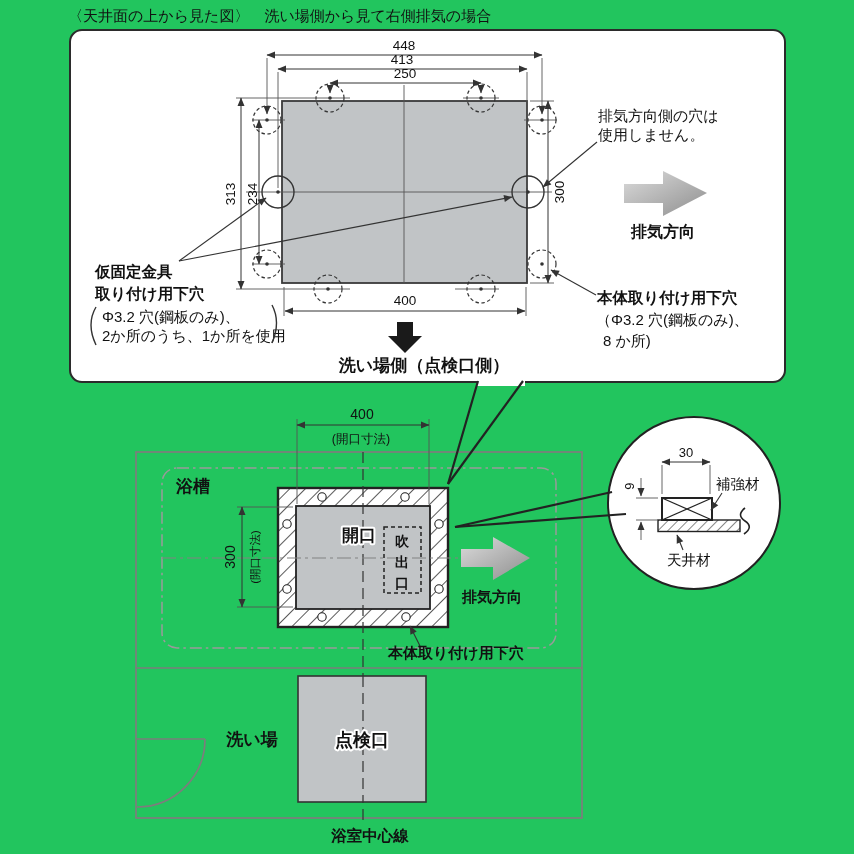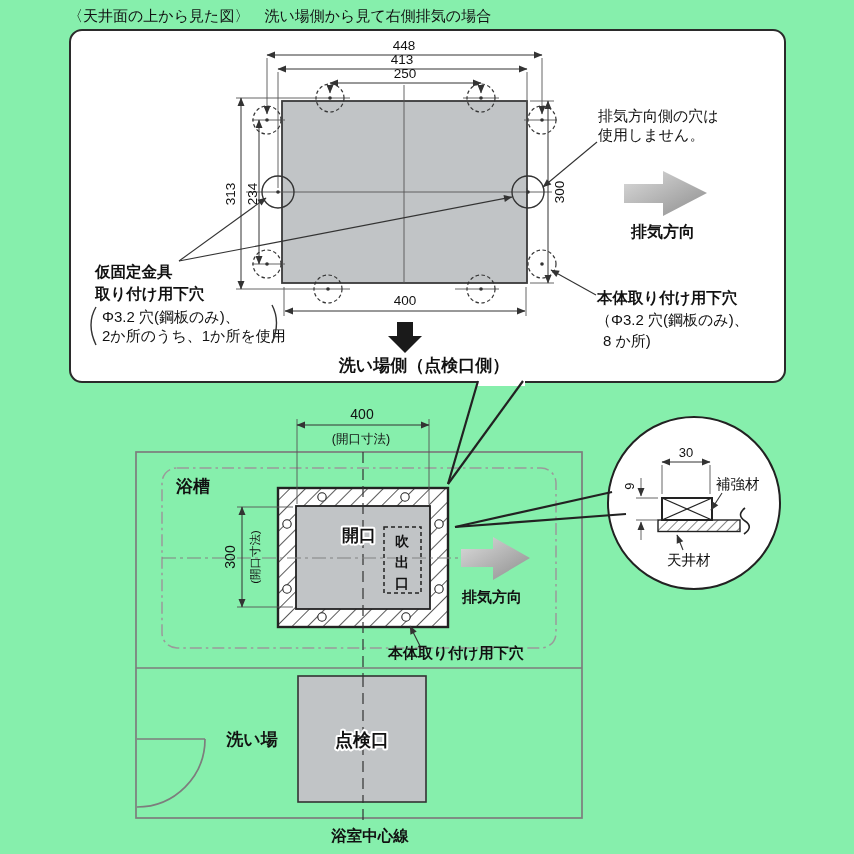--- a/index.html
+++ b/index.html
@@ -1,16 +1,16 @@
 <!DOCTYPE html>
 <html><head>
 <meta charset="utf-8">
 <style>
   html,body{margin:0;padding:0;background:#fff;}
-  .stage{width:854px;height:854px;position:relative;background:#86efac;}
+  .stage{width:854px;height:854px;position:relative;background:#22c55e;}
   .txt{font-family:"Liberation Sans","DejaVu Sans",sans-serif;fill:#111;}
   .b{font-weight:bold;}
   .dim{stroke:#333;stroke-width:1;fill:none;}
   .thin{stroke:#555;stroke-width:0.9;fill:none;}
   .lead{stroke:#333;stroke-width:1.1;fill:none;}
   .tail{stroke:#222;stroke-width:2.2;fill:none;}
   .room{stroke:#7d7d7d;stroke-width:1.7;fill:none;}
   .halo{paint-order:stroke;stroke:#fff;stroke-width:4px;stroke-linejoin:round;}
 </style>
 </head>

